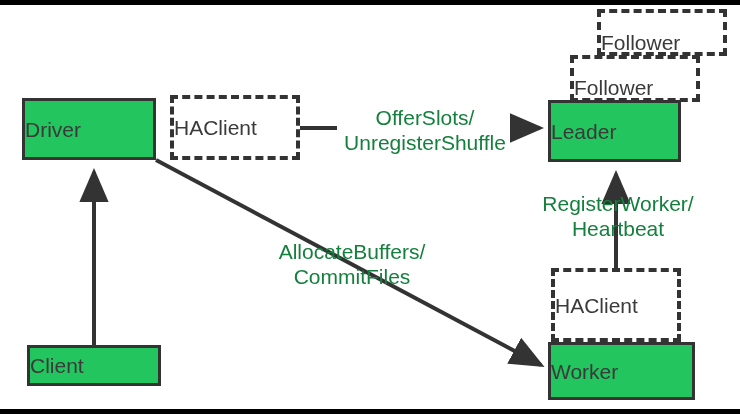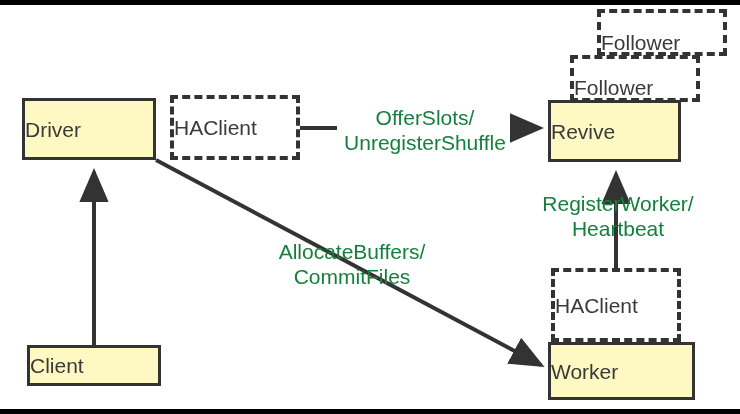--- a/index.html
+++ b/index.html
@@ -37,21 +37,21 @@
     position: absolute;
     box-sizing: border-box;
     display: flex;
     align-items: center;
     justify-content: flex-start;
     color: #2b2b2b;
     background: #ffffff;
   }
   .node-solid {
     border: 3px solid #333333;
-    background: #fef9c3;
+    background: #22c55e;
   }
   .node-dashed {
     border: 4px dashed #333333;
     background: transparent;
   }
   .node-label {
     font-size: 21px;
     line-height: 1;
     color: #3a3a3a;
     white-space: nowrap;
@@ -119,21 +119,21 @@
 
   <div class="node node-dashed" style="left:597px; top:9px; width:130px; height:47px;">
     <span class="node-label" style="position:relative; top:10px;">Follower</span>
   </div>
 
   <div class="node node-dashed" style="left:570px; top:55px; width:130px; height:47px;">
     <span class="node-label" style="position:relative; top:9px;">Follower</span>
   </div>
 
   <div class="node node-solid" style="left:548px; top:100px; width:133px; height:62px;">
-    <span class="node-label">Revive</span>
+    <span class="node-label">Leader</span>
   </div>
 
   <div class="node node-dashed" style="left:551px; top:268px; width:130px; height:74px;">
     <span class="node-label">HAClient</span>
   </div>
 
   <div class="node node-solid" style="left:548px; top:342px; width:147px; height:58px;">
     <span class="node-label">Worker</span>
   </div>
 

